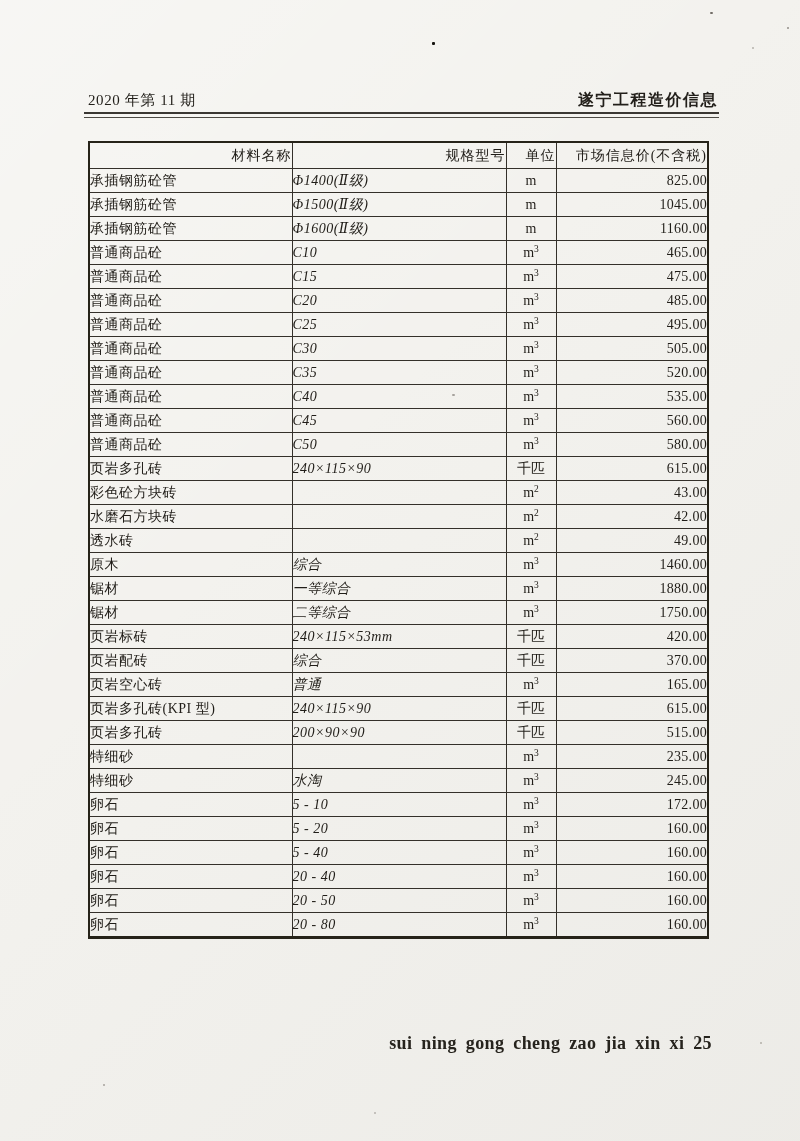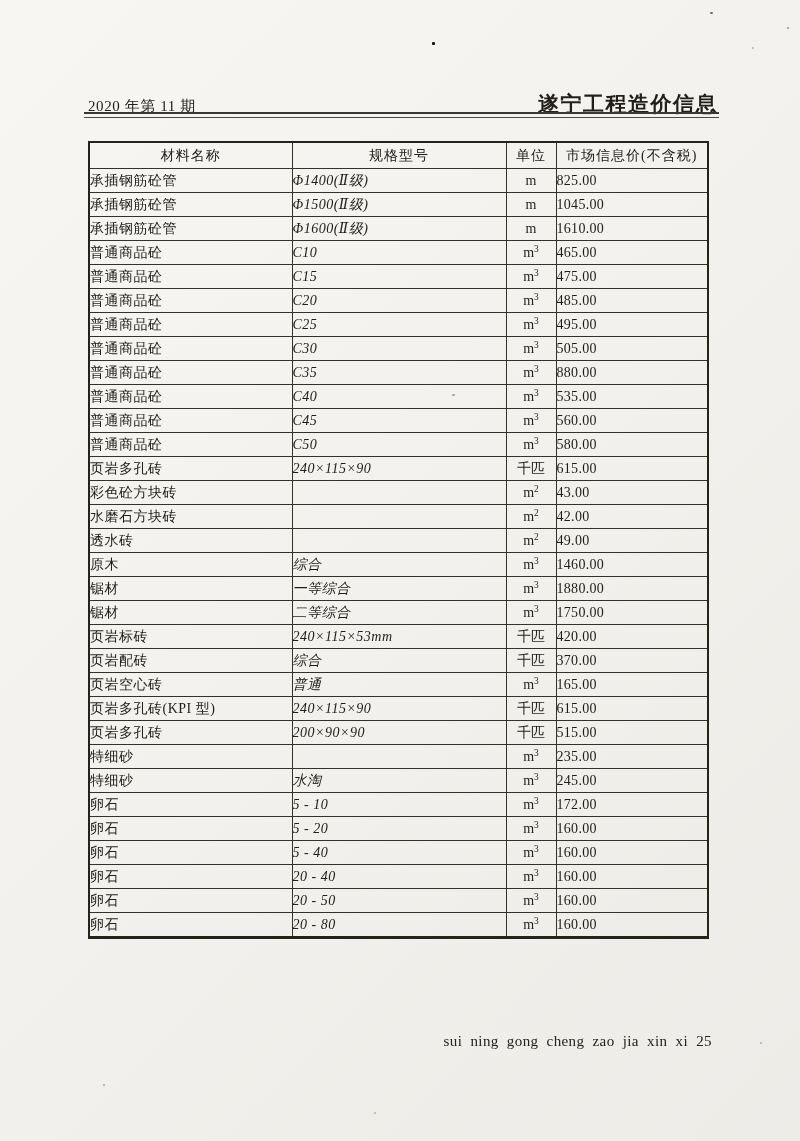--- a/index.html
+++ b/index.html
@@ -13,50 +13,50 @@
     background:#f3f2ee;
     background-image:linear-gradient(135deg, rgba(255,255,255,.35) 0%, rgba(255,255,255,0) 40%, rgba(190,188,182,.12) 100%);
     color:#221f1a;overflow:hidden;
   }
   
   .masthead{
     position:absolute;left:88px;top:90px;width:630px;
     display:flex;justify-content:space-between;align-items:baseline;
   }
   .issue{font-size:15px;letter-spacing:.6px;}
-  .pub{font-size:21px;font-weight:bold;letter-spacing:1.5px;}
+  .pub{font-size:16px;font-weight:bold;letter-spacing:1.5px;}
   .rule{
     position:absolute;left:84px;top:112px;width:635px;height:3px;
     border-top:2px solid #3b3833;border-bottom:1px solid #4c4943;
   }
   
   table.price{
     position:absolute;left:88px;top:141px;width:619px;
     border-collapse:collapse;table-layout:fixed;
     border:2px solid #262319;border-bottom-width:3px;
   }
   table.price th, table.price td{
     border:1px solid #34302a;
     overflow:hidden;white-space:nowrap;
     font-weight:normal;
     color:#201d18;
   }
   table.price th{
-    height:25px;font-size:14px;text-align:center;letter-spacing:1px;padding:0;
+    height:25px;font-size:14px;text-align:right;letter-spacing:1px;padding:0;
   }
   table.price td{height:23px;font-size:14px;padding:0;}
   td.c-name{padding-left:9px;text-align:left;letter-spacing:.5px;}
   td.c-spec{padding-left:22px;text-align:left;letter-spacing:.5px;font-style:italic;}
   td.c-unit{text-align:center;font-size:13.5px;}
-  td.c-price{text-align:left;font-size:14.5px;letter-spacing:.3px;}
+  td.c-price{text-align:right;font-size:14.5px;letter-spacing:.3px;}
   td sup{font-size:9.5px;line-height:0;vertical-align:5px;}
   
   .footer{
     position:absolute;right:88px;top:1033px;
-    font-size:15px;letter-spacing:.4px;word-spacing:4px;color:#26231d;
+    font-size:18px;letter-spacing:.4px;word-spacing:4px;color:#26231d;font-weight:bold;
   }
   
   .speck{position:absolute;border-radius:40%;}
   .s1{left:432px;top:42px;width:3px;height:3px;background:#15130f;border-radius:1px;}
   .s2{left:710px;top:12px;width:3px;height:2px;background:rgba(70,64,58,.75);}
   .s3{left:787px;top:27px;width:2px;height:2px;background:rgba(100,94,86,.6);}
   .s4{left:752px;top:47px;width:2px;height:2px;background:rgba(120,114,106,.45);}
   .s5{left:103px;top:1084px;width:2px;height:2px;background:rgba(105,99,92,.5);}
   .s6{left:760px;top:1042px;width:2px;height:2px;background:rgba(120,114,106,.45);}
   .s7{left:374px;top:1112px;width:2px;height:2px;background:rgba(110,104,97,.4);}
@@ -98,21 +98,21 @@
         <tr>
           <td class="c-name">承插钢筋砼管</td>
           <td class="c-spec">Φ1500(Ⅱ级)</td>
           <td class="c-unit">m</td>
           <td class="c-price">1045.00</td>
         </tr>
         <tr>
           <td class="c-name">承插钢筋砼管</td>
           <td class="c-spec">Φ1600(Ⅱ级)</td>
           <td class="c-unit">m</td>
-          <td class="c-price">1610.00</td>
+          <td class="c-price">1160.00</td>
         </tr>
         <tr>
           <td class="c-name">普通商品砼</td>
           <td class="c-spec">C10</td>
           <td class="c-unit">m<sup>3</sup></td>
           <td class="c-price">465.00</td>
         </tr>
         <tr>
           <td class="c-name">普通商品砼</td>
           <td class="c-spec">C15</td>
@@ -134,21 +134,21 @@
         <tr>
           <td class="c-name">普通商品砼</td>
           <td class="c-spec">C30</td>
           <td class="c-unit">m<sup>3</sup></td>
           <td class="c-price">505.00</td>
         </tr>
         <tr>
           <td class="c-name">普通商品砼</td>
           <td class="c-spec">C35</td>
           <td class="c-unit">m<sup>3</sup></td>
-          <td class="c-price">880.00</td>
+          <td class="c-price">520.00</td>
         </tr>
         <tr>
           <td class="c-name">普通商品砼</td>
           <td class="c-spec">C40</td>
           <td class="c-unit">m<sup>3</sup></td>
           <td class="c-price">535.00</td>
         </tr>
         <tr>
           <td class="c-name">普通商品砼</td>
           <td class="c-spec">C45</td>

